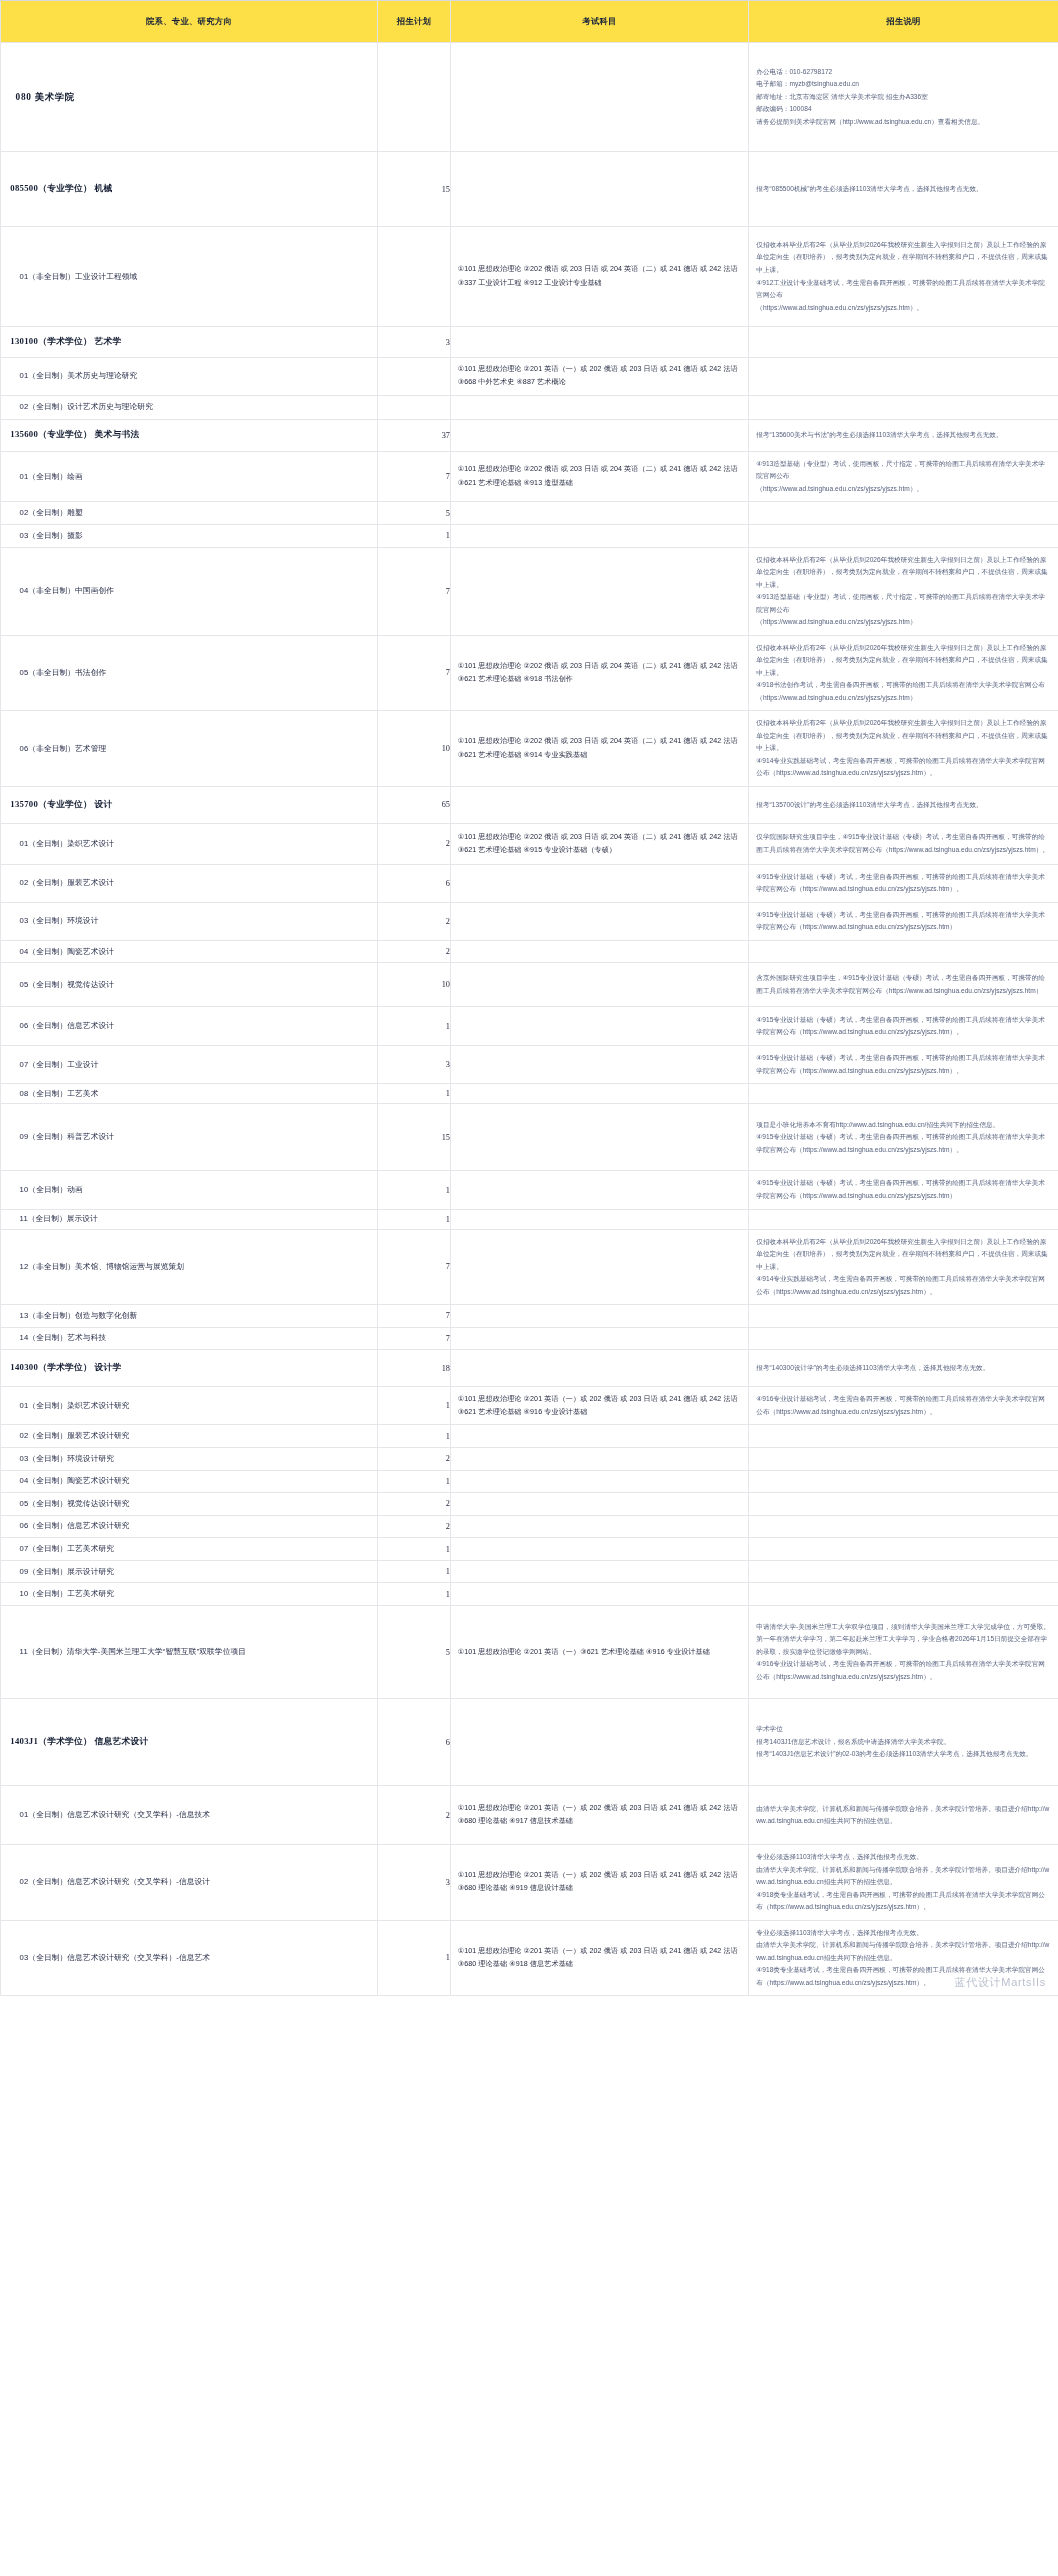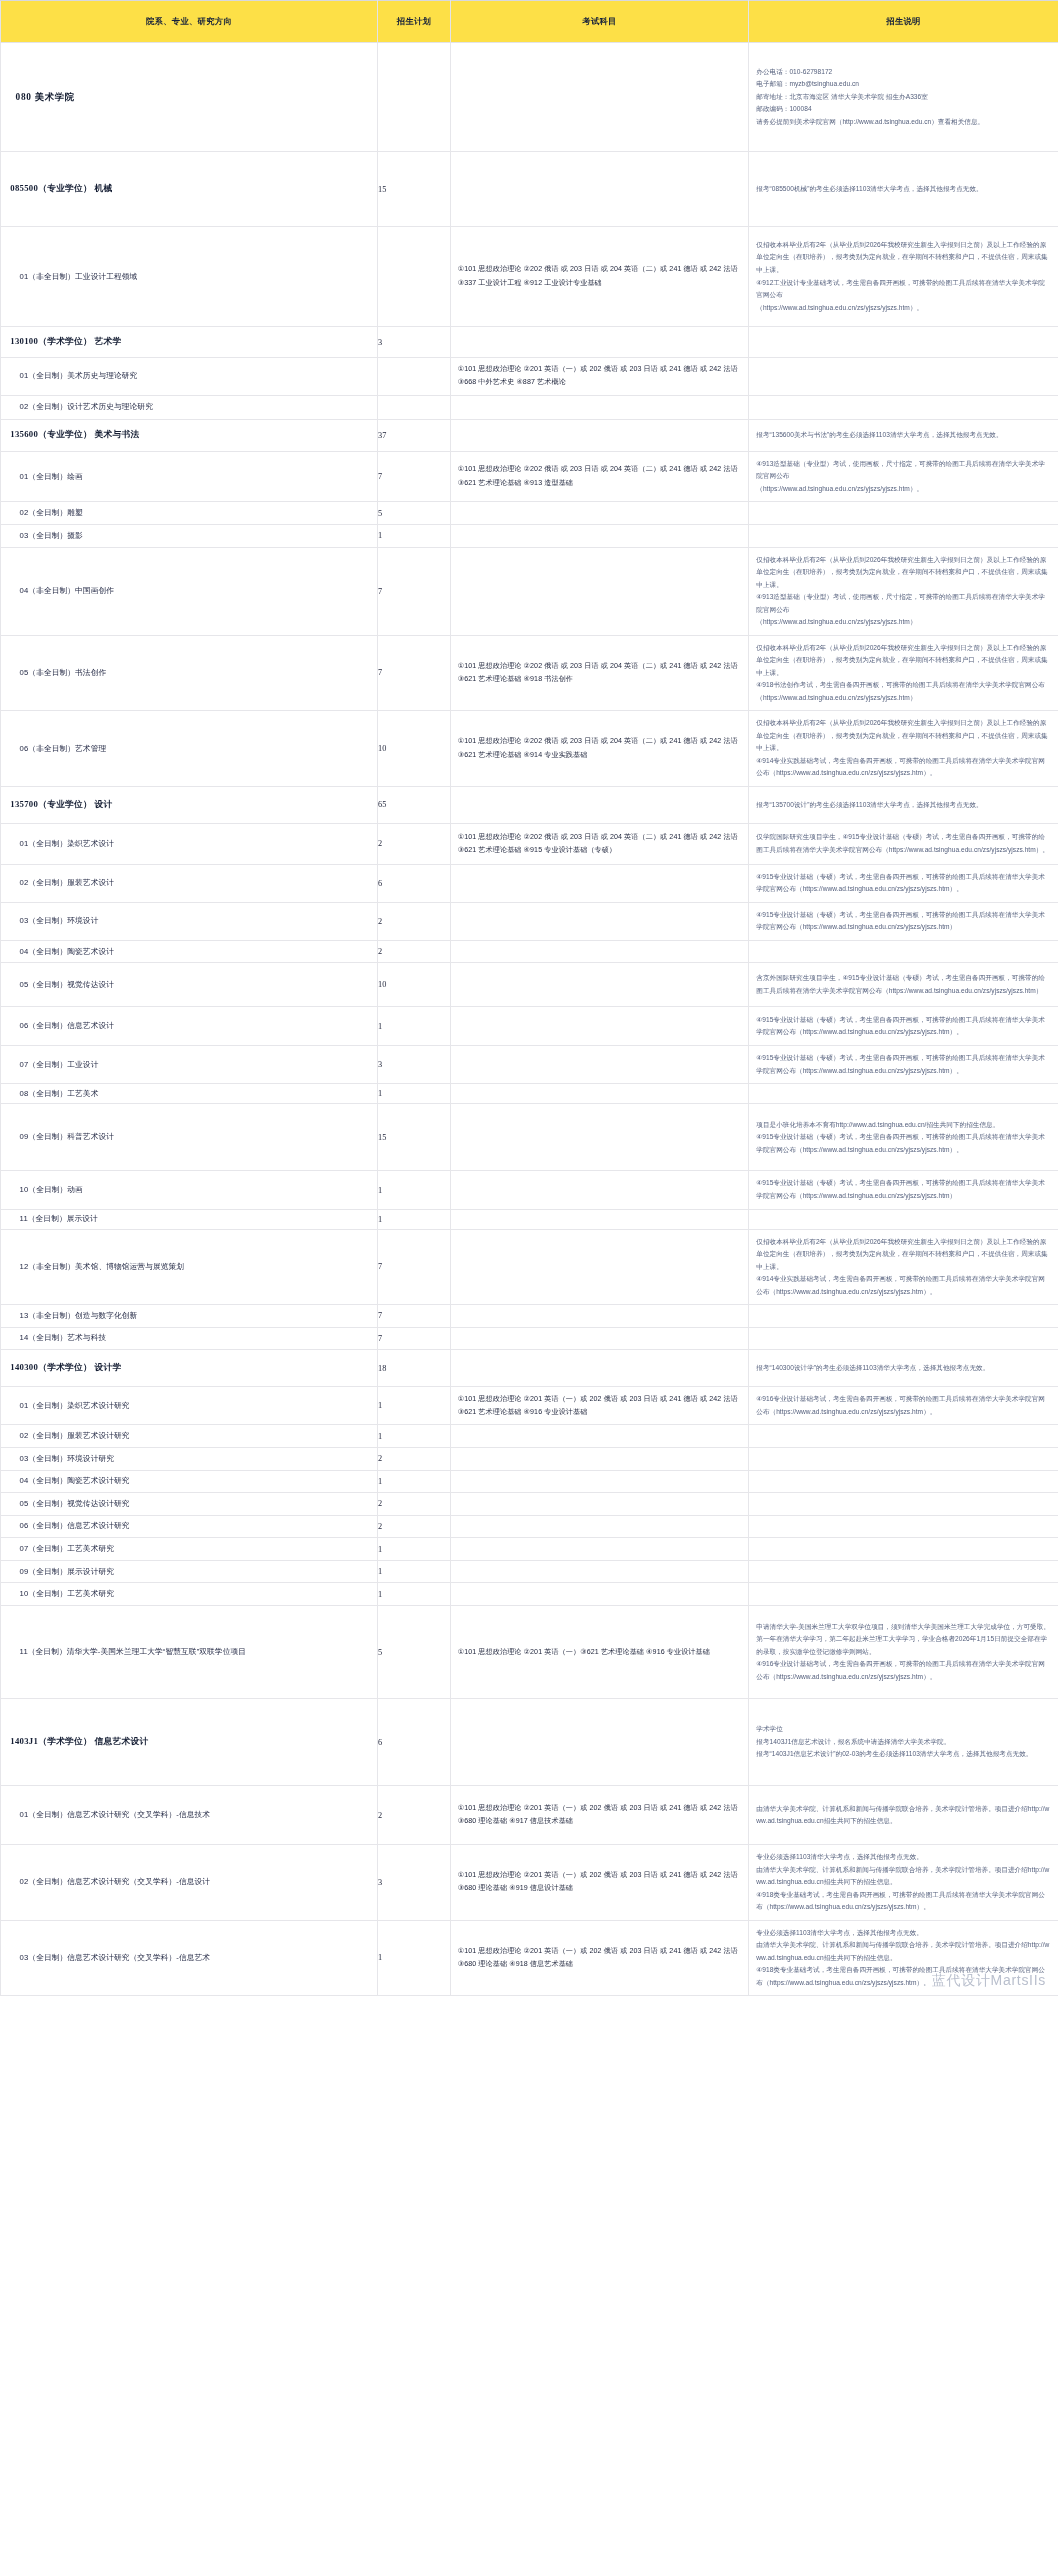--- a/index.html
+++ b/index.html
@@ -62,21 +62,21 @@
     font-size:9.3px;
     font-weight:bold;
     color:#111a2e;
     padding:6.7px 0 6.7px 5.3px;
     letter-spacing:0.7px;
     font-family:"Liberation Serif","DejaVu Serif",serif;
   }
 
   
   .plan{
-    text-align:left;
+    text-align:right;
     font-size:8.3px;
     color:#1d2238;
     font-family:"Liberation Serif","DejaVu Serif",serif;
   }
 
   
   .subj{
     padding:5.3px 6.7px 5.3px 6.7px;
     font-size:7.1px;
     line-height:1.85;
@@ -92,21 +92,21 @@
     color:#55607d;
     letter-spacing:0.03px;
     word-break:break-all;
   }
   .note .ln{display:block;}
 
   .watermark{
     position:absolute;
     right:12px;
     bottom:6.7px;
-    font-size:14px;
+    font-size:11px;
     color:#b9bfcd;
     letter-spacing:0.7px;
     pointer-events:none;
   }
 </style>
 </head>
 <body>
 
 <div class="sheet">
   <table class="adm">

